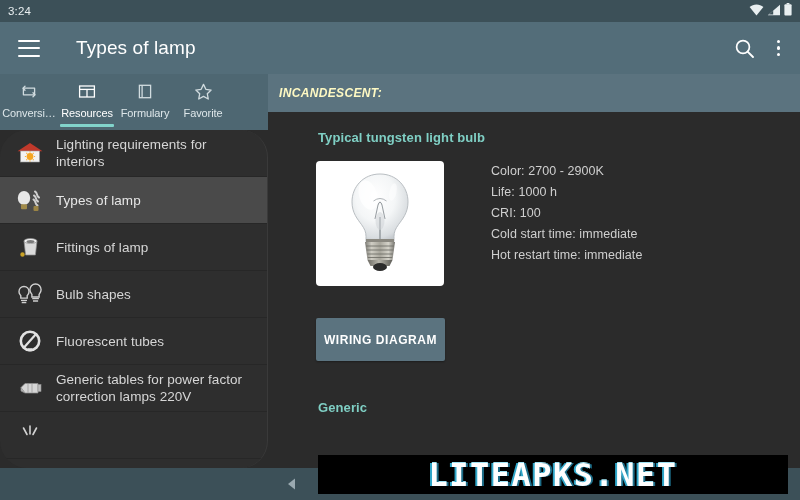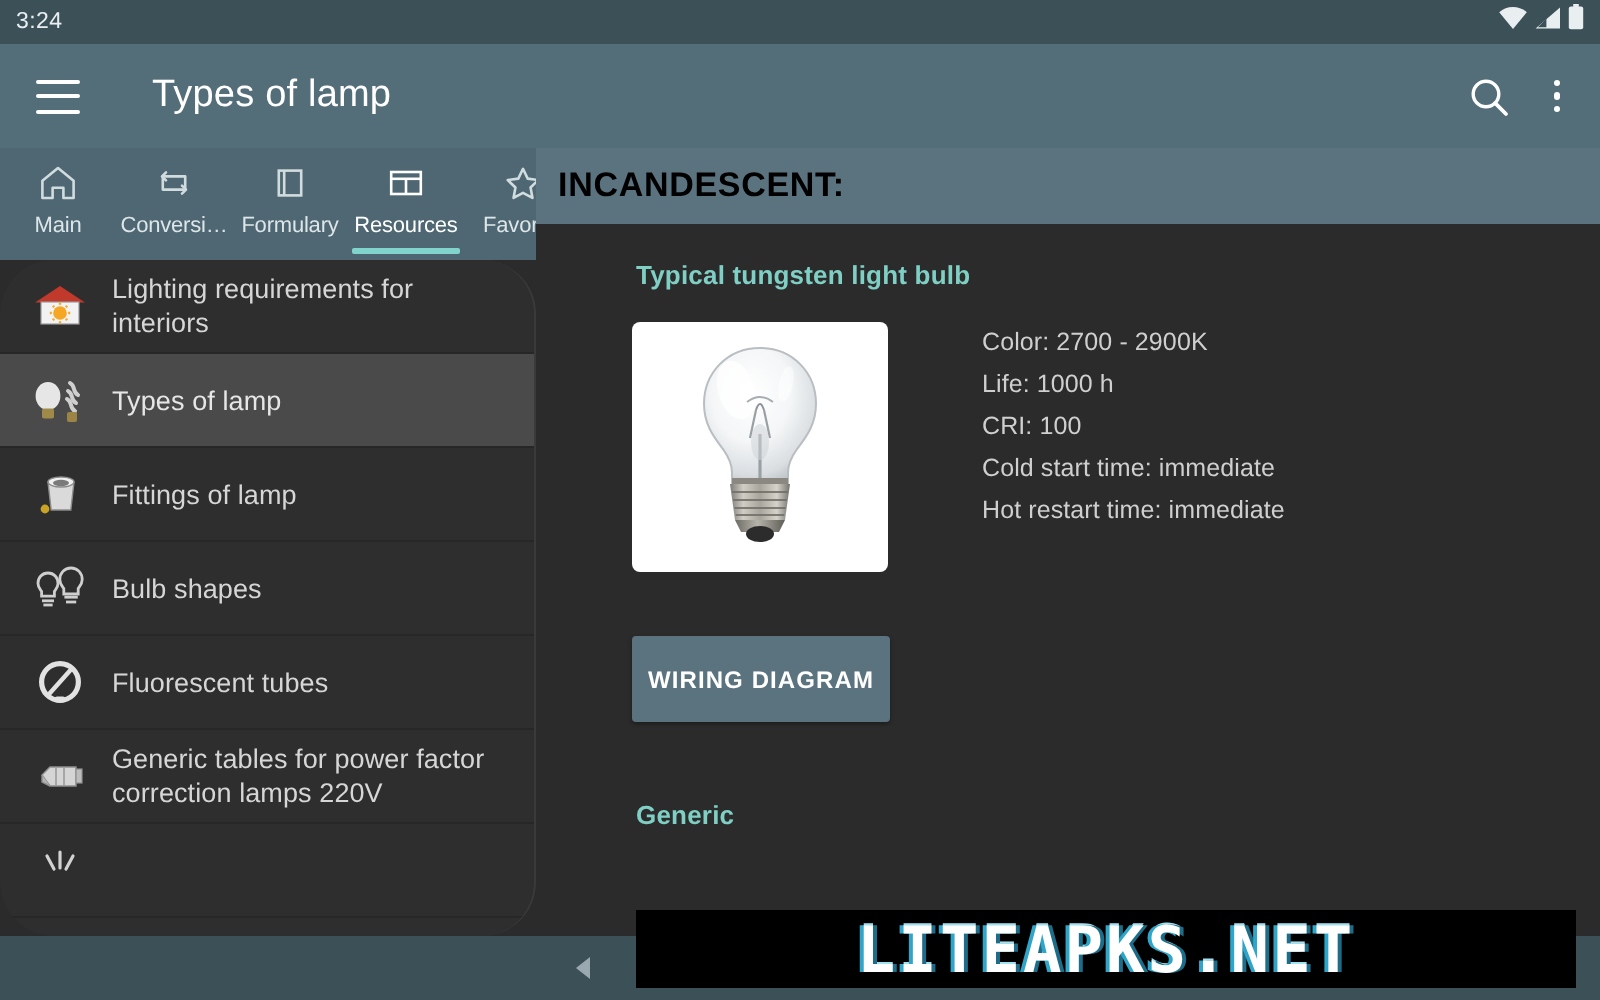--- a/index.html
+++ b/index.html
@@ -138,24 +138,25 @@
   .content-header {
     position: absolute;
     top: 74px; left: 268px;
     width: 532px; height: 38px;
     background: #5b737f;
     display: flex;
     align-items: center;
     padding-left: 11px;
   }
   .content-header .label {
-    color: #000000;
-    font-size: 17px;
+    color: #fef9c3;
+    font-size: 12px;
     font-weight: bold;
     letter-spacing: .35px;
+    font-style: italic;
   }
 
   
   .sidebar {
     position: absolute;
     top: 130px; left: 0;
     width: 268px;
     height: 338px;
     background: #2e2e2e;
     overflow: hidden;
@@ -341,60 +342,52 @@
       <span class="icon-btn dots">
         <i></i>
           <i></i>
           <i></i>
       </span>
     </div>
   </div>
 
   <div class="tabstrip">
 
-    <div class="tab">
-      <span class="tab-icon">
-        <svg width="20" height="19" viewBox="0 0 20 19">
-            <path d="M10 2 2.2 8.4V17h5.1v-5.1h5.4V17h5.1V8.4L10 2z" fill="none" stroke="#dde6e9" stroke-width="1.3" stroke-linejoin="round"></path>
-          </svg>
-      </span>
-      <span class="tab-label">Main</span>
-    </div>
 
     <div class="tab">
       <span class="tab-icon">
         <svg width="20" height="19" viewBox="0 0 20 19">
             <path d="M4.4 6.2h11.2v6.6H4.4z" fill="none" stroke="#dde6e9" stroke-width="1.3" stroke-linejoin="round"></path>
             <path d="M6 4.2l-2 2 2 2" fill="none" stroke="#dde6e9" stroke-width="1.3" stroke-linecap="round" stroke-linejoin="round"></path>
             <path d="M14 14.8l2-2-2-2" fill="none" stroke="#dde6e9" stroke-width="1.3" stroke-linecap="round" stroke-linejoin="round"></path>
           </svg>
       </span>
       <span class="tab-label">Conversi…</span>
     </div>
 
-    <div class="tab">
-      <span class="tab-icon">
-        <svg width="20" height="19" viewBox="0 0 20 19">
-            <rect x="4.4" y="3.3" width="11.2" height="12.4" fill="none" stroke="#dde6e9" stroke-width="1.3"></rect>
-            <line x1="7.1" y1="3.3" x2="7.1" y2="15.7" stroke="#dde6e9" stroke-width="1.3"></line>
-          </svg>
-      </span>
-      <span class="tab-label">Formulary</span>
-    </div>
-
     <div class="tab active">
       <span class="tab-icon">
         <svg width="20" height="19" viewBox="0 0 20 19">
             <rect x="2.6" y="4" width="14.8" height="11" fill="none" stroke="#ffffff" stroke-width="1.3"></rect>
             <line x1="2.6" y1="7.4" x2="17.4" y2="7.4" stroke="#ffffff" stroke-width="1.3"></line>
             <line x1="10" y1="7.4" x2="10" y2="15" stroke="#ffffff" stroke-width="1.3"></line>
           </svg>
       </span>
       <span class="tab-label">Resources</span>
       <span class="indicator"></span>
+    </div>
+
+    <div class="tab">
+      <span class="tab-icon">
+        <svg width="20" height="19" viewBox="0 0 20 19">
+            <rect x="4.4" y="3.3" width="11.2" height="12.4" fill="none" stroke="#dde6e9" stroke-width="1.3"></rect>
+            <line x1="7.1" y1="3.3" x2="7.1" y2="15.7" stroke="#dde6e9" stroke-width="1.3"></line>
+          </svg>
+      </span>
+      <span class="tab-label">Formulary</span>
     </div>
 
     <div class="tab">
       <span class="tab-icon">
         <svg width="21" height="19" viewBox="0 0 21 19">
             <path d="M10.5 2.4l2.35 4.9 5.3.72-3.87 3.7.96 5.27-4.74-2.6-4.74 2.6.96-5.27L2.85 8.02l5.3-.72z" fill="none" stroke="#dde6e9" stroke-width="1.3" stroke-linejoin="round"></path>
           </svg>
       </span>
       <span class="tab-label">Favorite</span>
     </div>

